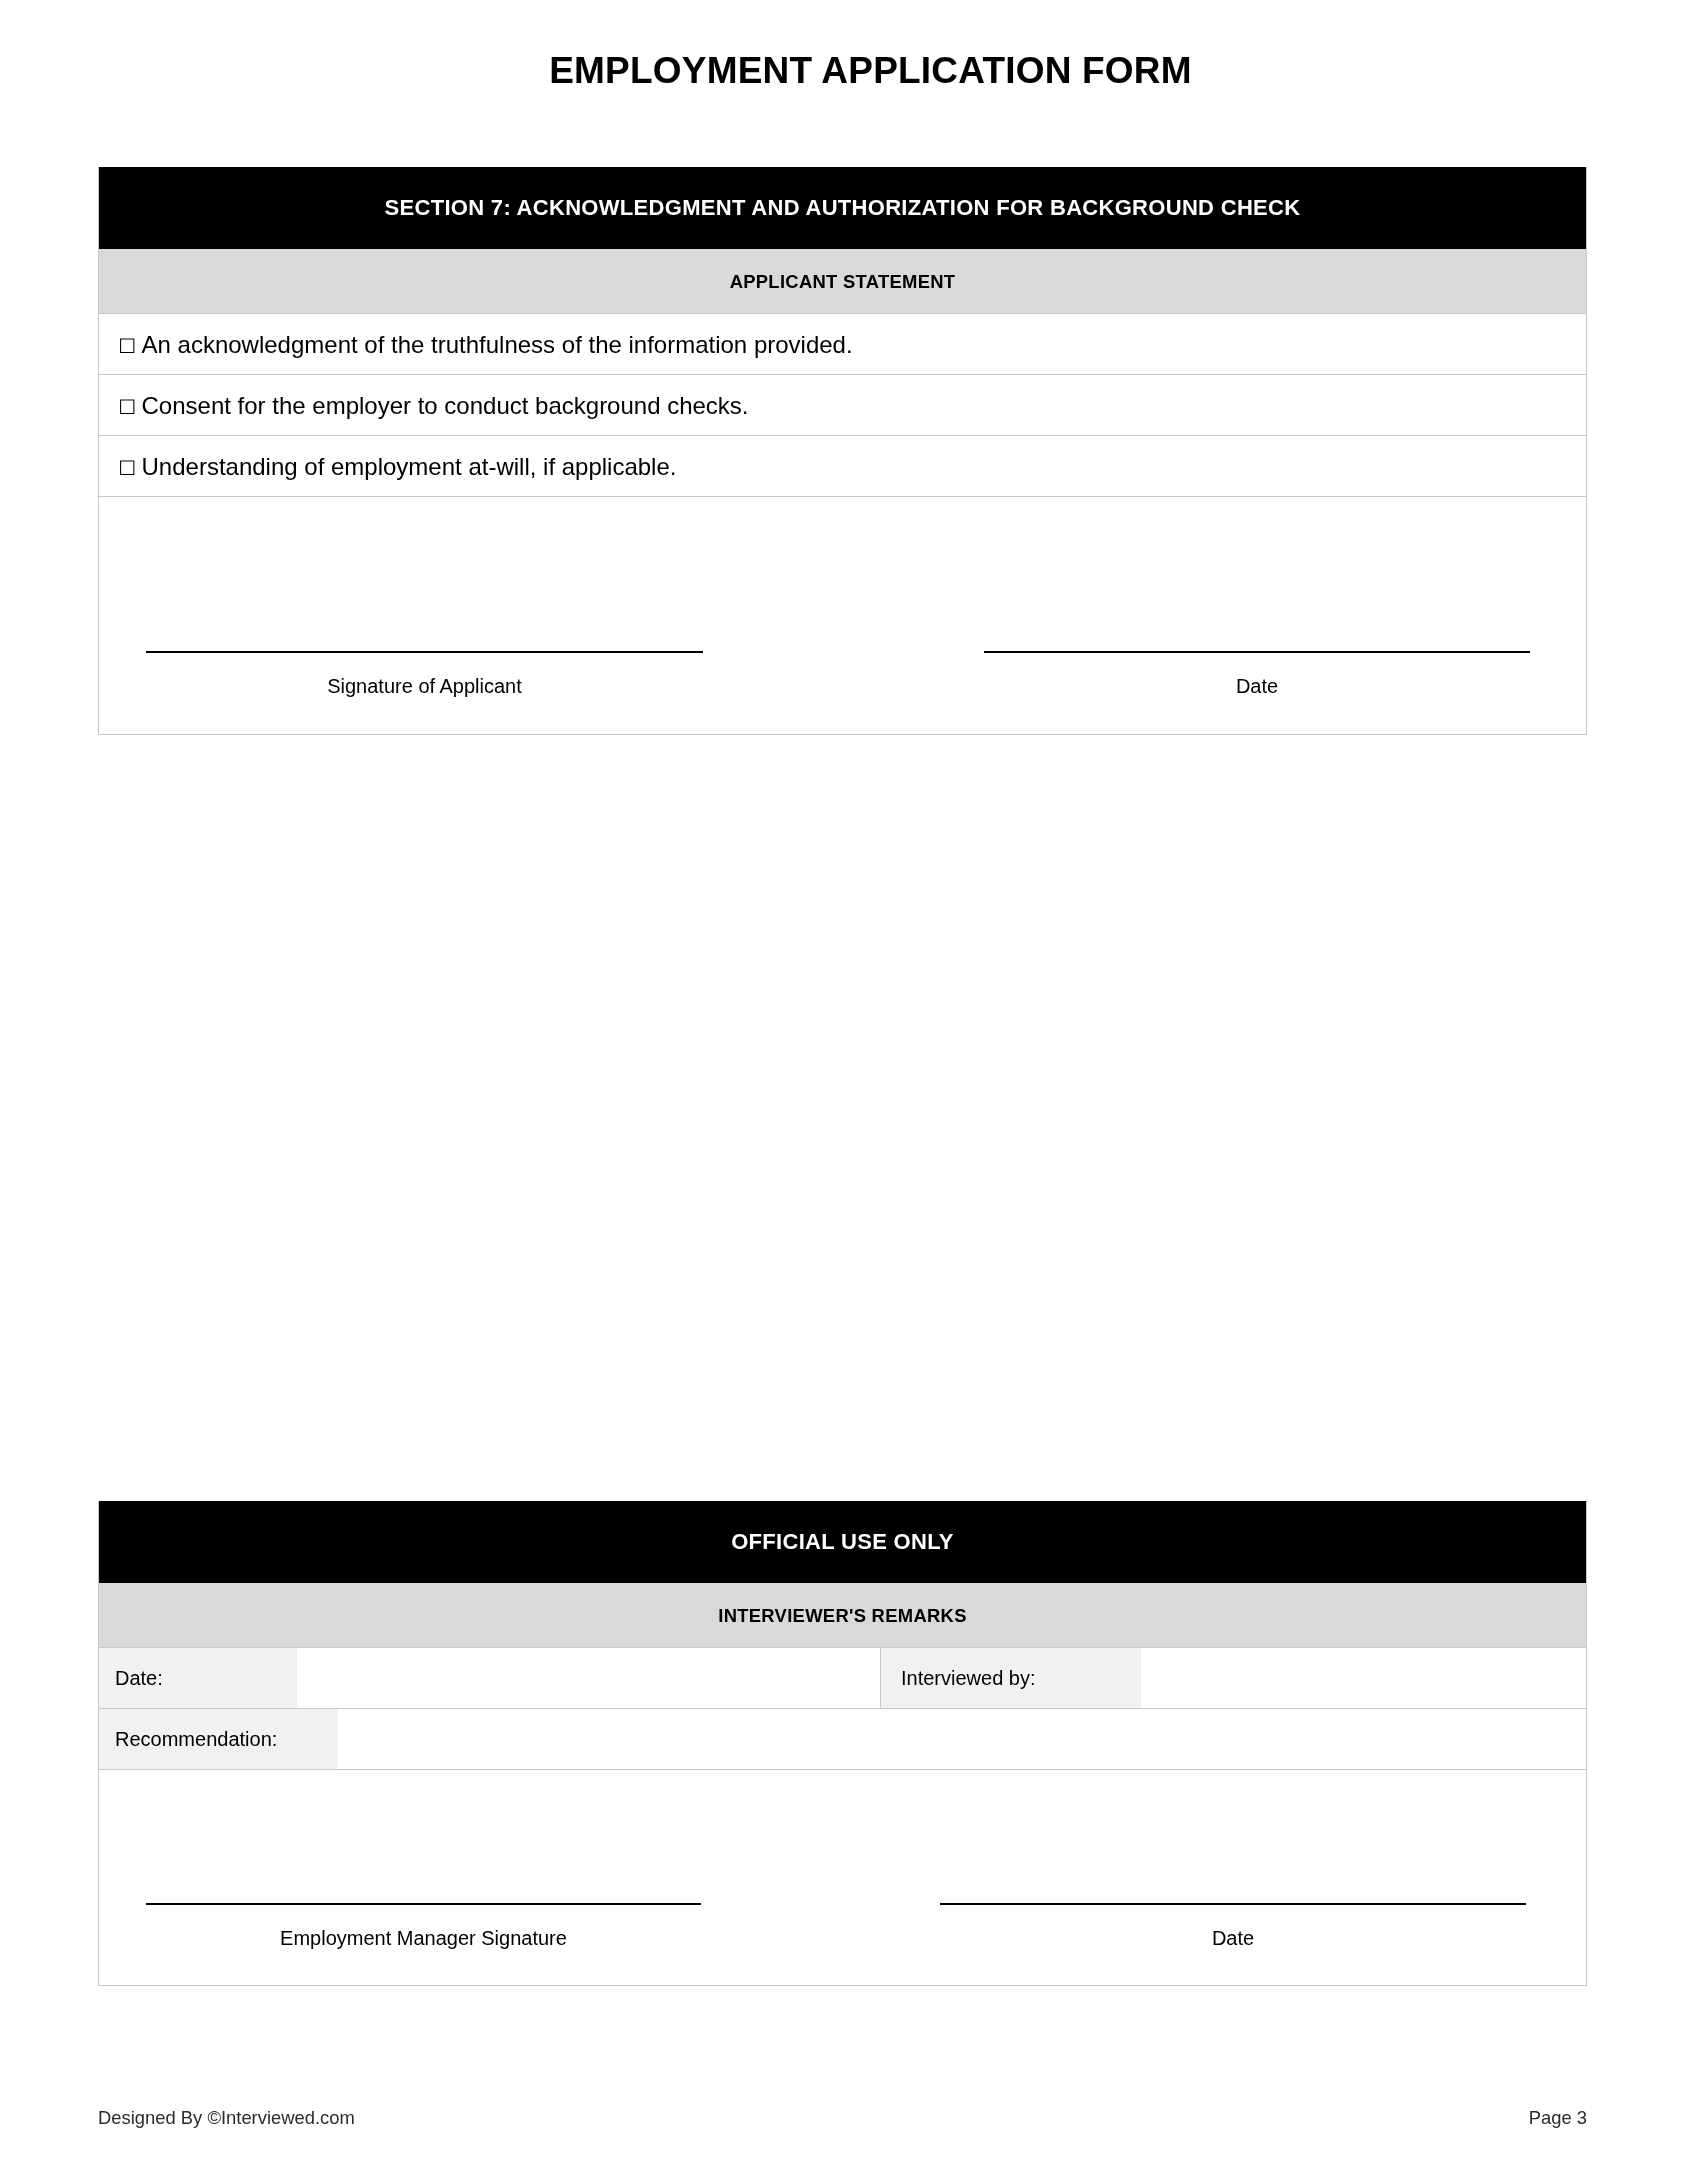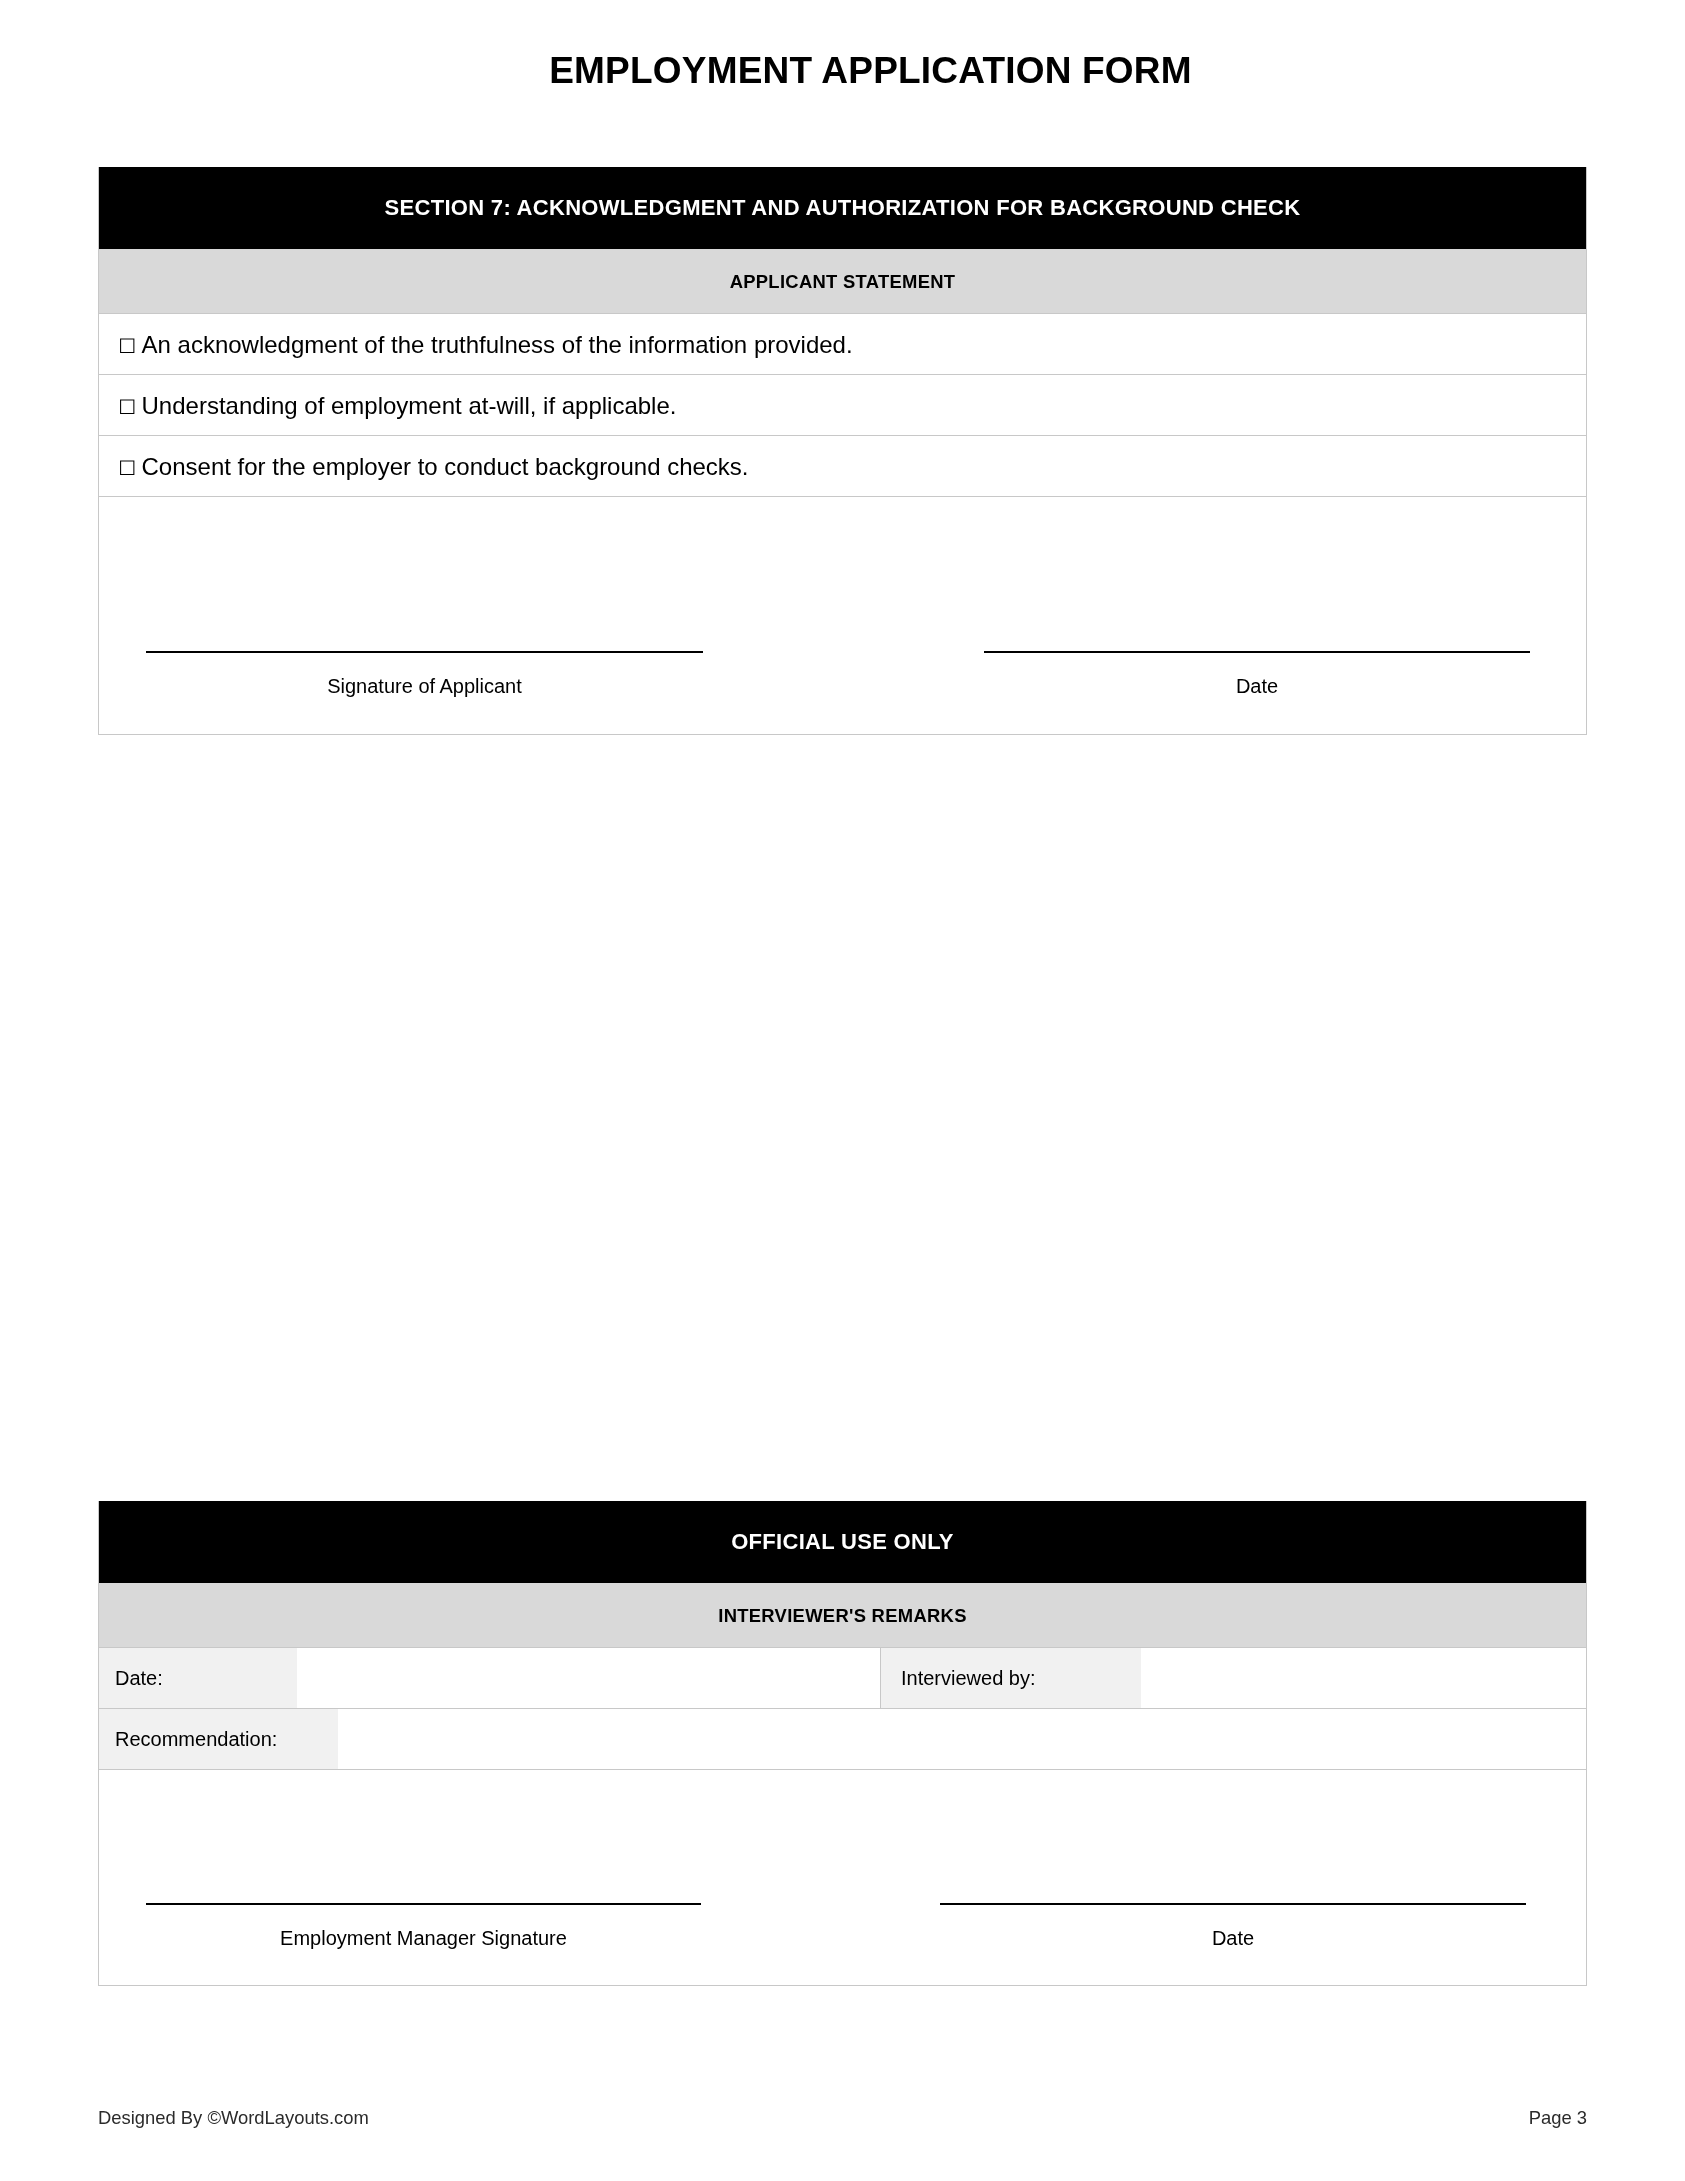--- a/index.html
+++ b/index.html
@@ -185,25 +185,25 @@
 
     <div class="band-black">SECTION 7: ACKNOWLEDGMENT AND AUTHORIZATION FOR BACKGROUND CHECK</div>
 
     <div class="band-gray">APPLICANT STATEMENT</div>
 
     <div class="check-row">
       <span class="check-box-glyph">☐</span><span class="check-label">An acknowledgment of the truthfulness of the information provided.</span>
     </div>
 
     <div class="check-row">
+      <span class="check-box-glyph">☐</span><span class="check-label">Consent for the employer to conduct background checks.</span>
+    </div>
+
+    <div class="check-row">
       <span class="check-box-glyph">☐</span><span class="check-label">Understanding of employment at-will, if applicable.</span>
-    </div>
-
-    <div class="check-row">
-      <span class="check-box-glyph">☐</span><span class="check-label">Consent for the employer to conduct background checks.</span>
     </div>
 
     <div class="sig-block">
       <div class="sig-unit sig-applicant">
         <div class="sig-line"></div>
         <div class="sig-caption">Signature of Applicant</div>
       </div>
       <div class="sig-unit sig-appl-date">
         <div class="sig-line"></div>
         <div class="sig-caption">Date</div>
@@ -238,18 +238,18 @@
       </div>
       <div class="sig-unit sig-mgr-date">
         <div class="sig-line"></div>
         <div class="sig-caption">Date</div>
       </div>
     </div>
 
   </div>
 
   <div class="footer">
-    <span>Designed By ©WordLayouts.com</span>
+    <span>Designed By ©Interviewed.com</span>
     <span>Page 3</span>
   </div>
 
 </div>
 
 
 </body></html>

